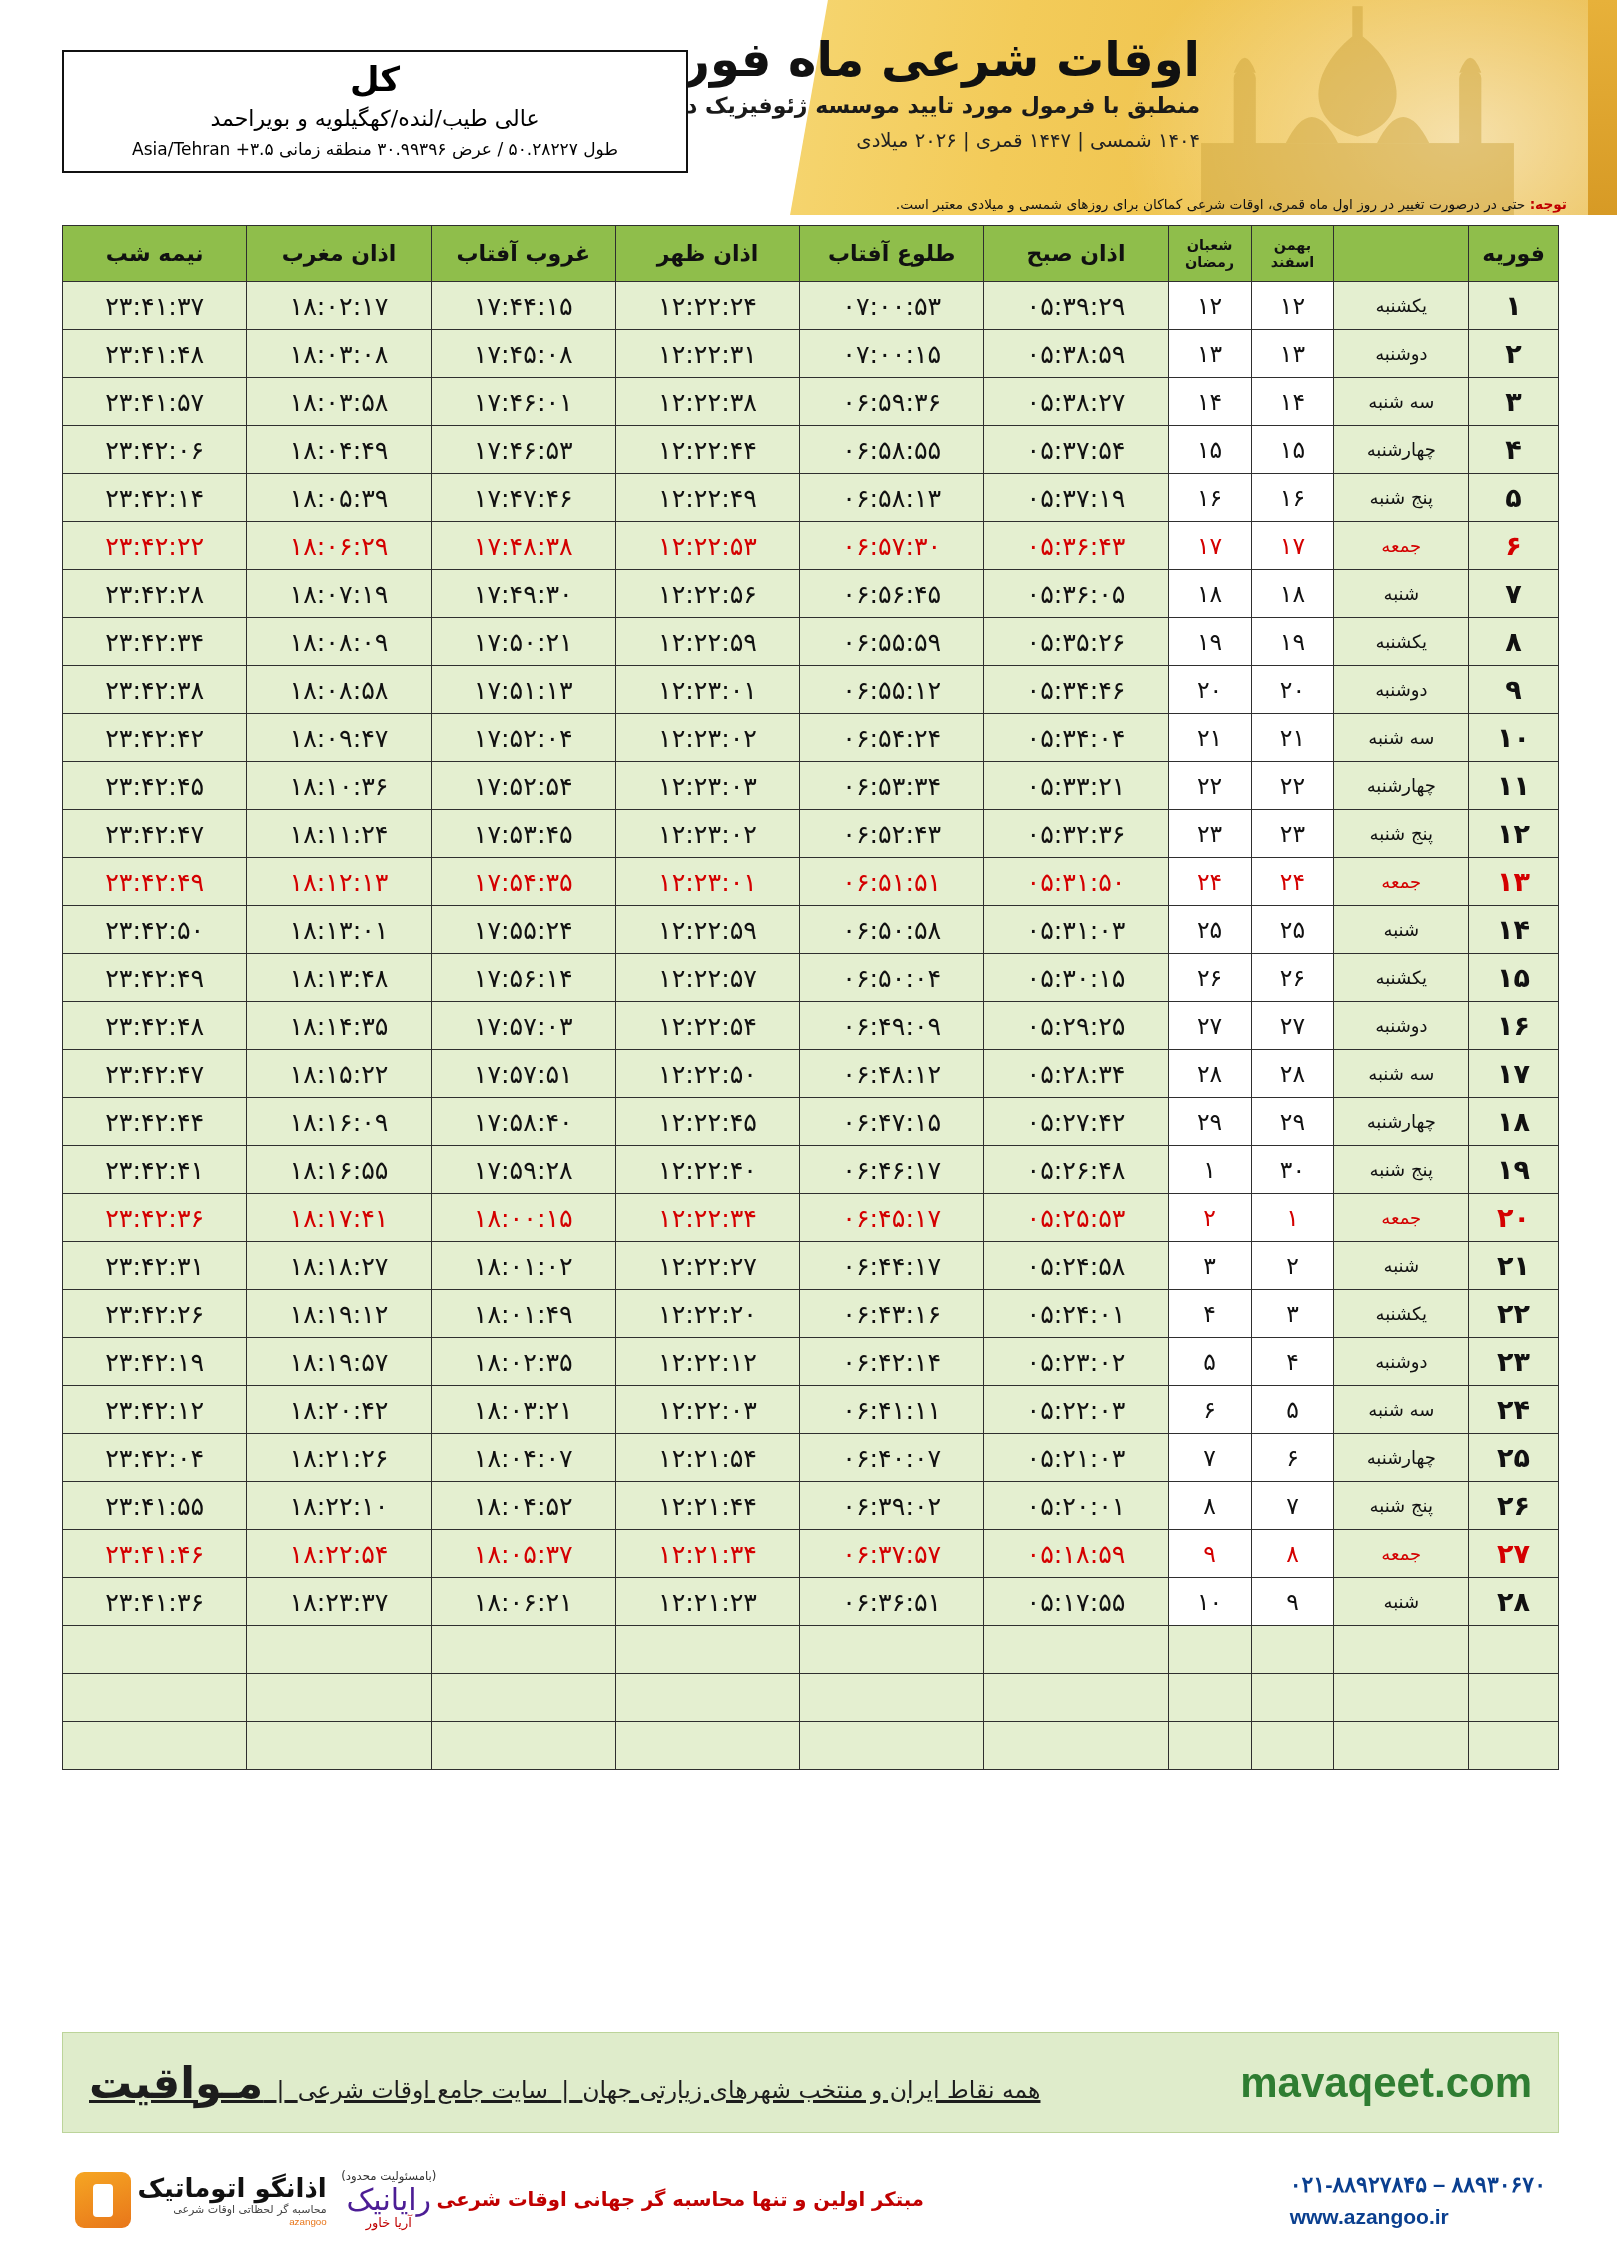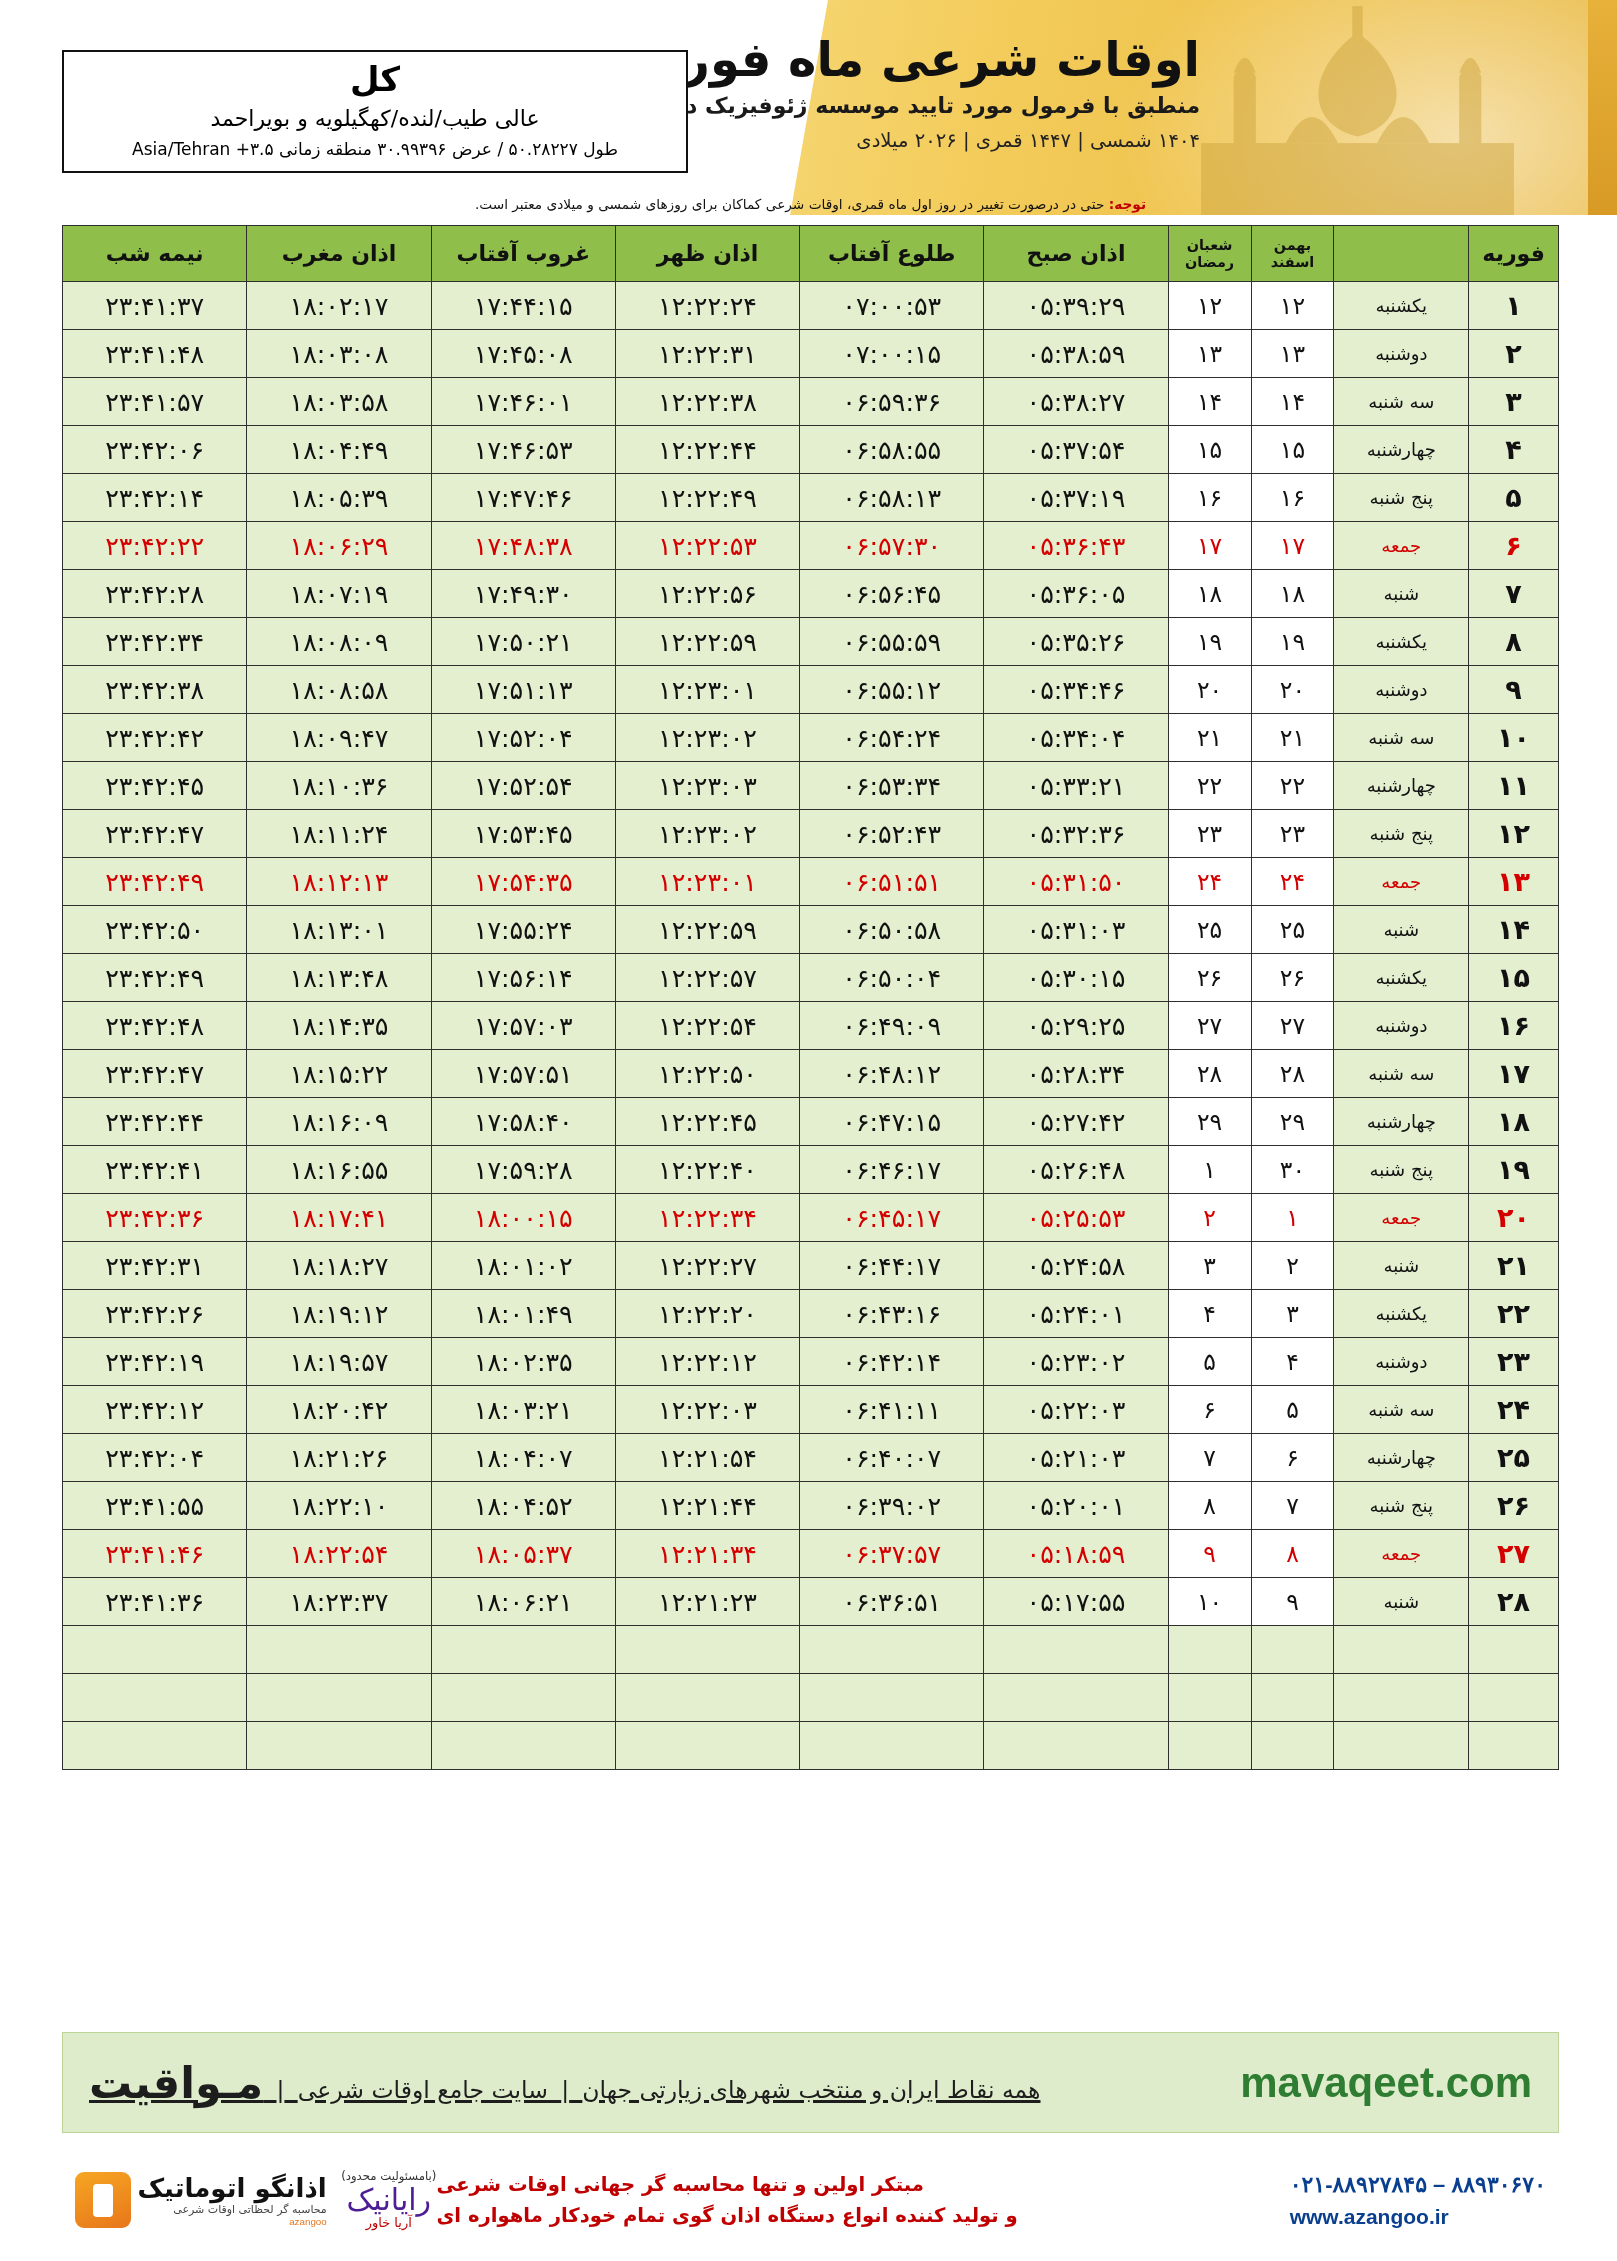--- a/index.html
+++ b/index.html
@@ -78,24 +78,24 @@
     text-align: center;
     background: #fff;
     z-index: 5;
   }
   .city-name { font-size: 34px; font-weight: bold; line-height:1.1; }
   .city-region { font-size: 22px; margin-top: 7.8px; }
   .city-geo { font-size: 17px; margin-top: 7.8px; direction: rtl; }
 
   .note {
     position: absolute;
-    left: 62px;
+    left: 70px;
     top: 196px;
     width: 1497px;
-    text-align: center;
+    text-align: right;
     font-size: 13.7px;
     color: #111;
     z-index: 6;
   }
   .note b { color: #c00000; }
 
   
   .table-wrap {
     position:absolute;
     left: 62px;
@@ -699,21 +699,20 @@
   </div>
 
   <div class="footer-bottom">
     <div class="phones">
       <div>۰۲۱-۸۸۹۲۷۸۴۵ – ۸۸۹۳۰۶۷۰</div>
       <div class="web">www.azangoo.ir</div>
     </div>
 
     <div class="foot-mid">
       <div>مبتکر اولین و تنها محاسبه گر جهانی اوقات شرعی</div>
-      <div>و تولید کننده انواع دستگاه اذان گوی تمام خودکار ماهواره ای</div>
     </div>
 
     <div class="logos">
       <div class="logo-rayaneek">
         <div class="t1">(بامسئولیت محدود)</div>
         <div class="t2">رایانیک</div>
         <div class="t3">آریا خاور</div>
       </div>
       <div class="logo-azangoo">
         <div class="txt">

